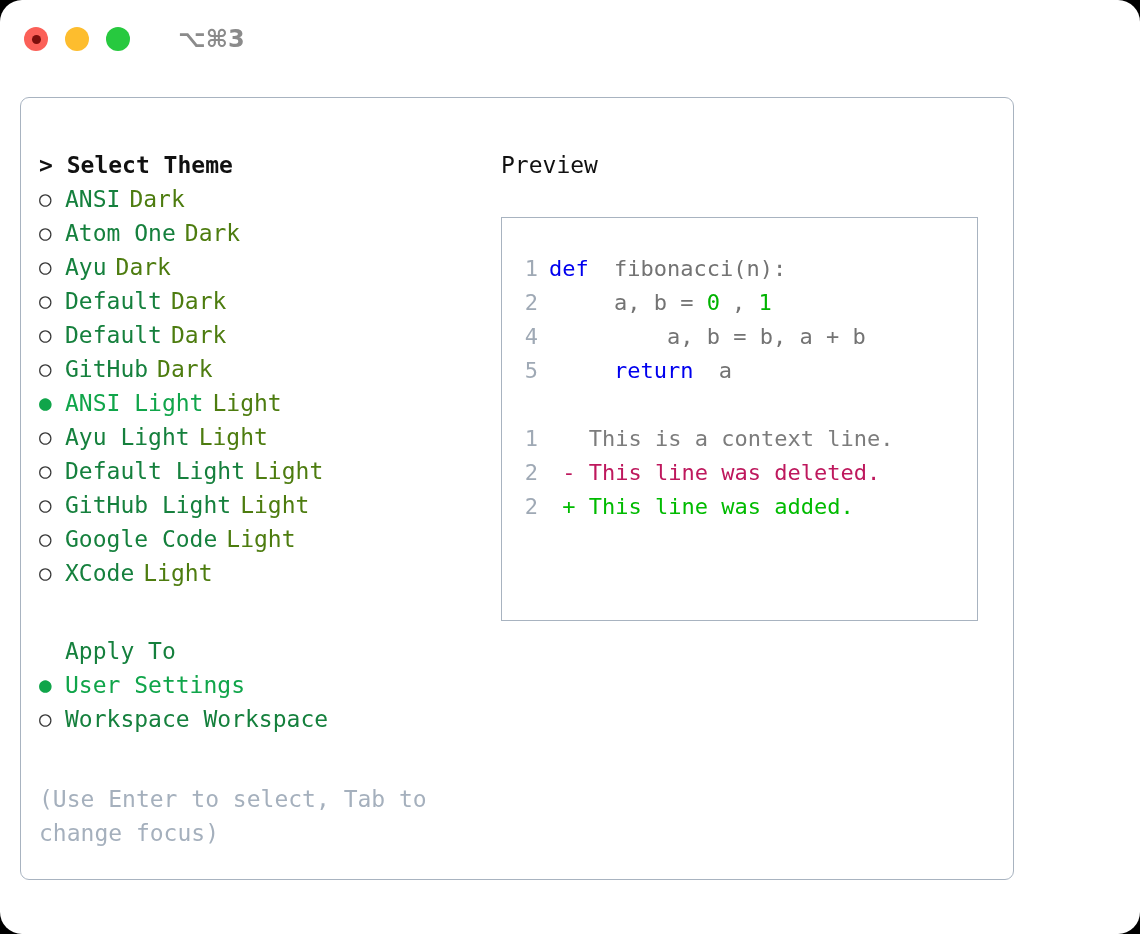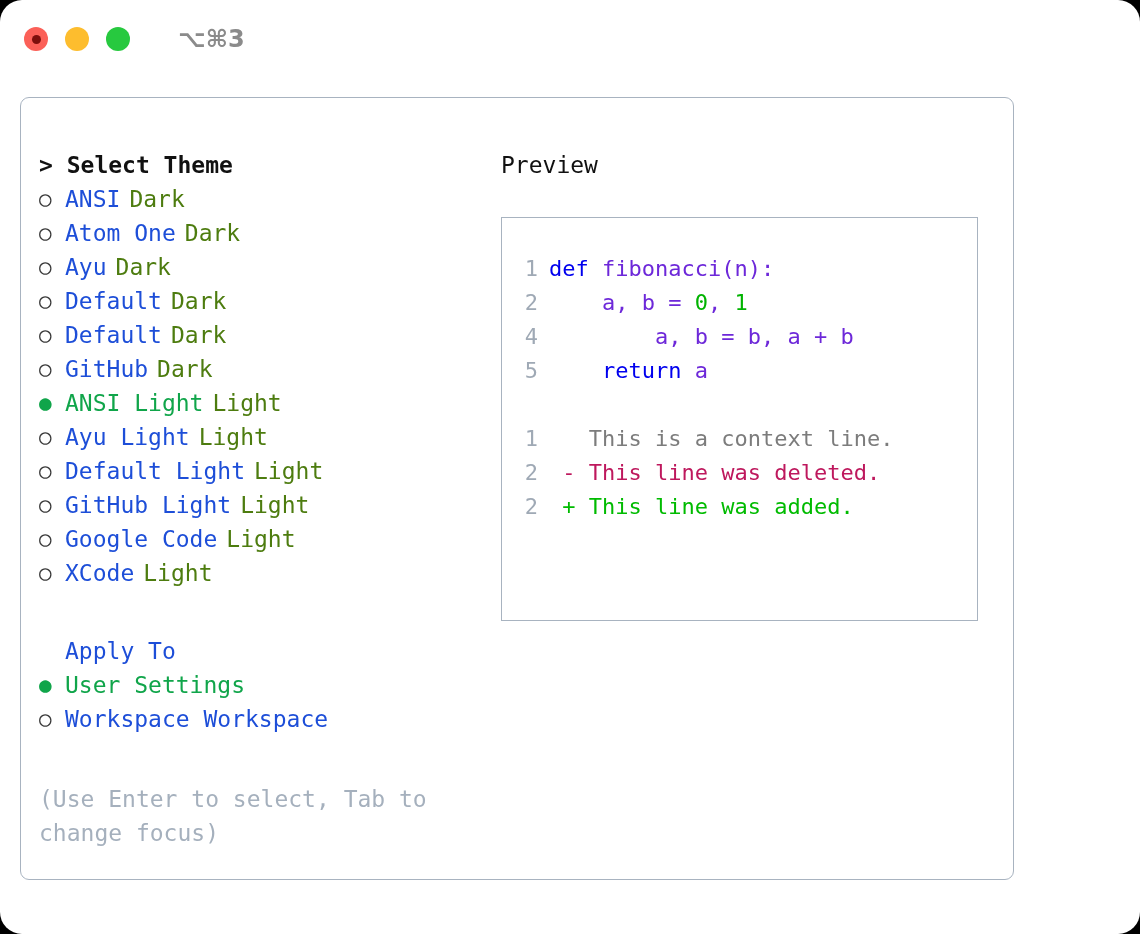--- a/index.html
+++ b/index.html
@@ -110,21 +110,21 @@
   .marker {
     display: inline-block;
     width: 26px;
     flex: 0 0 26px;
     font-size: 21px;
     line-height: 34px;
   }
   .marker.unsel { color: #3a3a3a; }
   .marker.sel   { color: #10a54a; }
   .marker.blank { color: transparent; }
-  .opt-label { color: #1d4ed8; }
+  .opt-label { color: #15803d; }
   .opt-row.selected .opt-label { color: #10a54a; text-align: center; }
   .opt-suffix {
     color: #4d7c0f;
     margin-left: 9px;
   }
 
   .group-gap { height: 44px; }
 
   .hint {
     margin-top: 46px;
@@ -168,21 +168,21 @@
     width: 22px;
     text-align: right;
     color: #9fa9b5;
     margin-right: 11px;
   }
   .blank-line { height: 34px; }
 
   .tok-kw   { color: #0000ee; }
   .tok-fn   { color: #00c8c8; }
   .tok-num  { color: #00b300; }
-  .tok-txt  { color: #6d28d9; }
+  .tok-txt  { color: #737373; margin-left: 12px; }
   .tok-ctx  { color: #7c7c7c; }
   .tok-del  { color: #be185d; }
   .tok-add  { color: #00bb00; }
 </style>
 </head>
 <body>
 
 <div id="page">
 
   <div class="titlebar">

